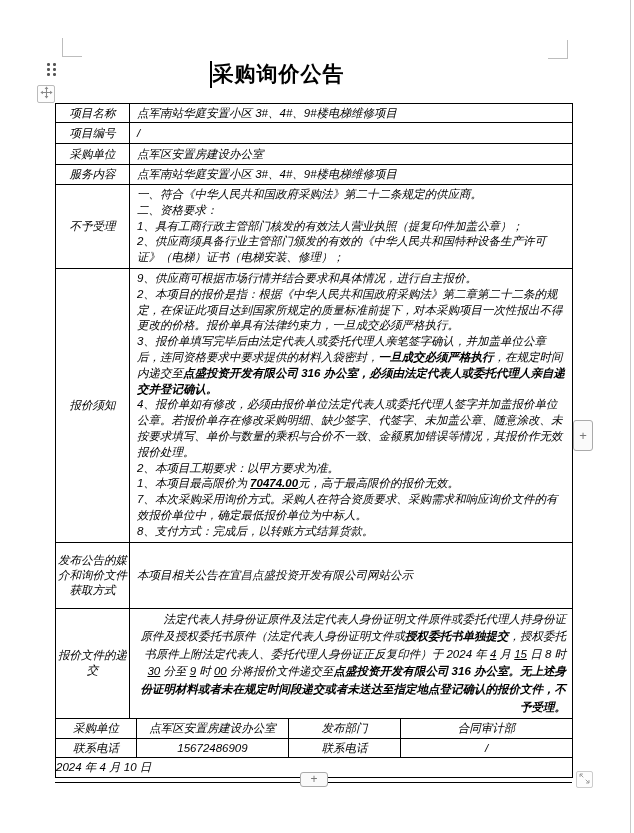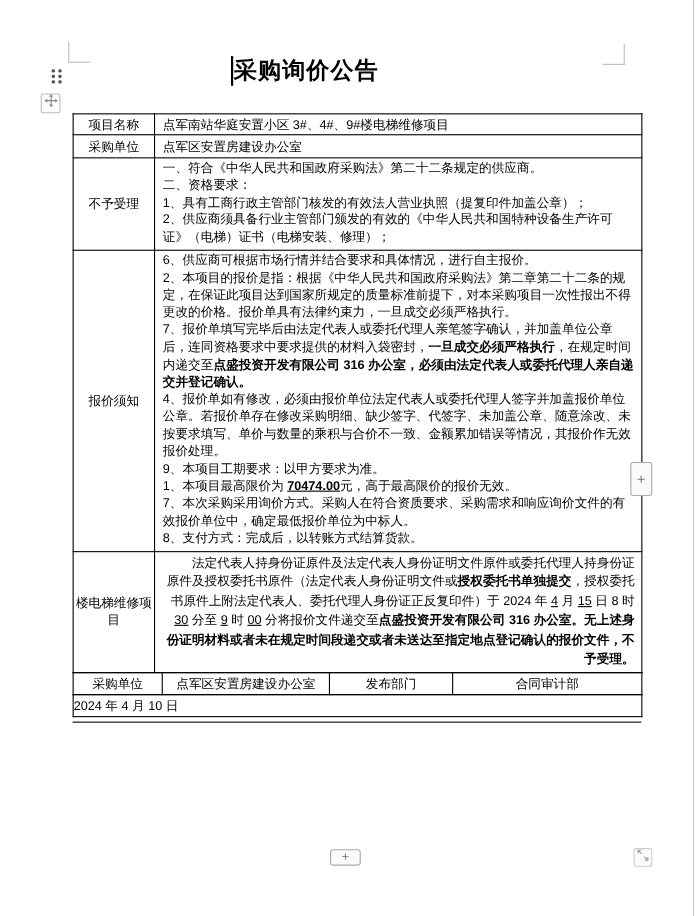--- a/index.html
+++ b/index.html
@@ -19,27 +19,27 @@
   .dots { position:absolute; left:47px; top:63px; display:grid;
           grid-template-columns:repeat(2,3px); grid-auto-rows:3px; gap:2px 3px; }
   .dots i { width:2.5px; height:2.5px; background:#555; border-radius:50%; }
 
   
   .move-box { position:absolute; left:37px; top:85px; width:18px; height:18px;
               border:1px solid #bbb; border-radius:2px; background:#fdfdfd;
               display:flex; align-items:center; justify-content:center; cursor:move; }
 
   
-  .title-wrap { position:absolute; left:0; top:48px; width:554px; height:32px;
+  .title-wrap { position:absolute; left:0; top:58px; width:554px; height:32px;
                 display:flex; align-items:center; justify-content:center; }
   .cursor { display:inline-block; width:2px; height:27px; background:#000; margin-right:1px; }
   .doc-title { font-size:21px; font-weight:bold; letter-spacing:1px; }
 
   
-  .tbl-wrap { position:absolute; left:66px; top:103px; width:517px; }
+  .tbl-wrap { position:absolute; left:55px; top:103px; width:517px;font-style:italic; }
   table { border-collapse:collapse; table-layout:fixed; width:517px; font-size:11.5px; }
   td { border:1px solid #000; vertical-align:middle; }
   td.lbl { text-align:center; padding:1px 2px; }
   td.val { padding:1px 6px 1px 7px; text-align:left; }
   td.multi { padding:2px 6px 2px 7px; vertical-align:middle; }
   .para { line-height:15.8px; }
   .wide .para { line-height:17.6px; }
   .indent .para { text-indent:2em;text-align:right; }
   .b  { font-weight:bold; }
   .u  { text-decoration:underline; }
@@ -97,47 +97,59 @@
       <colgroup>
           <col style="width:74px">
           <col style="width:443px">
         </colgroup>
       <tbody>
           <tr style="height:19px">
         <td class="lbl">项目名称</td>
         <td class="val">点军南站华庭安置小区 3#、4#、9#楼电梯维修项目</td>
       </tr>
       <tr style="height:21px">
+        <td class="lbl">项目编号</td>
+        <td class="val">/</td>
+      </tr>
+      <tr style="height:21px">
         <td class="lbl">采购单位</td>
         <td class="val">点军区安置房建设办公室</td>
+      </tr>
+      <tr style="height:20px">
+        <td class="lbl">服务内容</td>
+        <td class="val">点军南站华庭安置小区 3#、4#、9#楼电梯维修项目</td>
       </tr>
       <tr style="height:76px">
         <td class="lbl">不予受理</td>
         <td class="val multi">
               <div class="para"><span>一、符合《中华人民共和国政府采购法》第二十二条规定的供应商。</span></div>
               <div class="para"><span>二、资格要求：</span></div>
               <div class="para"><span>1、具有工商行政主管部门核发的有效法人营业执照（提复印件加盖公章）；</span></div>
               <div class="para"><span>2、供应商须具备行业主管部门颁发的有效的《中华人民共和国特种设备生产许可证》（电梯）证书（电梯安装、修理）；</span></div>
             </td>
       </tr>
       <tr style="height:253px">
         <td class="lbl">报价须知</td>
         <td class="val multi">
-              <div class="para"><span>6、供应商可根据市场行情并结合要求和具体情况，进行自主报价。</span></div>
+              <div class="para"><span>9、供应商可根据市场行情并结合要求和具体情况，进行自主报价。</span></div>
               <div class="para"><span>2、本项目的报价是指：根据《中华人民共和国政府采购法》第二章第二十二条的规定，在保证此项目达到国家所规定的质量标准前提下，对本采购项目一次性报出不得更改的价格。报价单具有法律约束力，一旦成交必须严格执行。</span></div>
-              <div class="para"><span>7、报价单填写完毕后由法定代表人或委托代理人亲笔签字确认，并加盖单位公章后，连同资格要求中要求提供的材料入袋密封，</span><span class="b">一旦成交必须严格执行</span><span>，在规定时间内递交至</span><span class="b">点盛投资开发有限公司 316 办公室，必须由法定代表人或委托代理人亲自递交并登记确认。</span></div>
+              <div class="para"><span>3、报价单填写完毕后由法定代表人或委托代理人亲笔签字确认，并加盖单位公章后，连同资格要求中要求提供的材料入袋密封，</span><span class="b">一旦成交必须严格执行</span><span>，在规定时间内递交至</span><span class="b">点盛投资开发有限公司 316 办公室，必须由法定代表人或委托代理人亲自递交并登记确认。</span></div>
               <div class="para"><span>4、报价单如有修改，必须由报价单位法定代表人或委托代理人签字并加盖报价单位公章。若报价单存在修改采购明细、缺少签字、代签字、未加盖公章、随意涂改、未按要求填写、单价与数量的乘积与合价不一致、金额累加错误等情况，其报价作无效报价处理。</span></div>
-              <div class="para"><span>9、本项目工期要求：以甲方要求为准。</span></div>
+              <div class="para"><span>2、本项目工期要求：以甲方要求为准。</span></div>
               <div class="para"><span>1、本项目最高限价为 </span><span class="bu">70474.00</span><span>元，高于最高限价的报价无效。</span></div>
               <div class="para"><span>7、本次采购采用询价方式。采购人在符合资质要求、采购需求和响应询价文件的有效报价单位中，确定最低报价单位为中标人。</span></div>
               <div class="para"><span>8、支付方式：完成后，以转账方式结算货款。</span></div>
             </td>
       </tr>
+      <tr style="height:66px">
+        <td class="lbl">发布公告的媒介和询价文件获取方式</td>
+        <td class="val">本项目相关公告在宜昌点盛投资开发有限公司网站公示</td>
+      </tr>
       <tr style="height:88px">
-        <td class="lbl">楼电梯维修项目</td>
+        <td class="lbl">报价文件的递交</td>
         <td class="val multi wide indent">
               <div class="para"><span>法定代表人持身份证原件及法定代表人身份证明文件原件或委托代理人持身份证原件及授权委托书原件（法定代表人身份证明文件或</span><span class="b">授权委托书单独提交</span><span>，授权委托书原件上附法定代表人、委托代理人身份证正反复印件）于 2024 年 </span><span class="u">4</span><span> 月 </span><span class="u">15</span><span> 日 8 时 </span><span class="u">30</span><span> 分至 </span><span class="u">9</span><span> 时 </span><span class="u">00</span><span> 分将报价文件递交至</span><span class="b">点盛投资开发有限公司 316 办公室。无上述身份证明材料或者未在规定时间段递交或者未送达至指定地点登记确认的报价文件，不予受理。</span></div>
             </td>
       </tr>
     </tbody>
       </table>
 
     <table class="t2">
       <colgroup>
           <col style="width:81px">
@@ -145,20 +157,26 @@
           <col style="width:112px">
           <col style="width:172px">
         </colgroup>
       <tbody>
           <tr style="height:20px">
         <td class="lbl">采购单位</td>
         <td class="lbl">点军区安置房建设办公室</td>
         <td class="lbl">发布部门</td>
         <td class="lbl">合同审计部</td>
       </tr>
+      <tr style="height:19px">
+        <td class="lbl">联系电话</td>
+        <td class="lbl">15672486909</td>
+        <td class="lbl">联系电话</td>
+        <td class="lbl">/</td>
+      </tr>
     </tbody>
       </table>
 
     <table class="t2">
       <colgroup>
           <col style="width:517px">
         </colgroup>
       <tbody>
           <tr style="height:20px">
         <td class="date-cell">2024 年 4 月 10 日</td>

